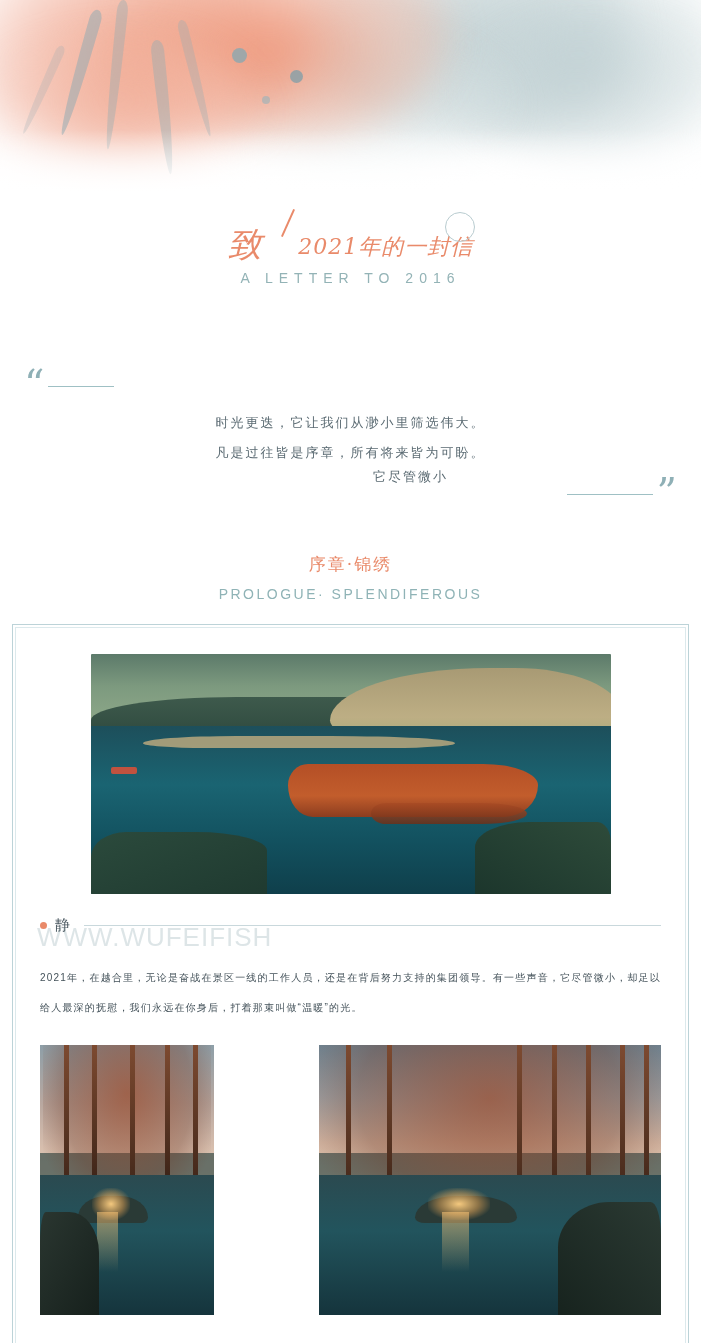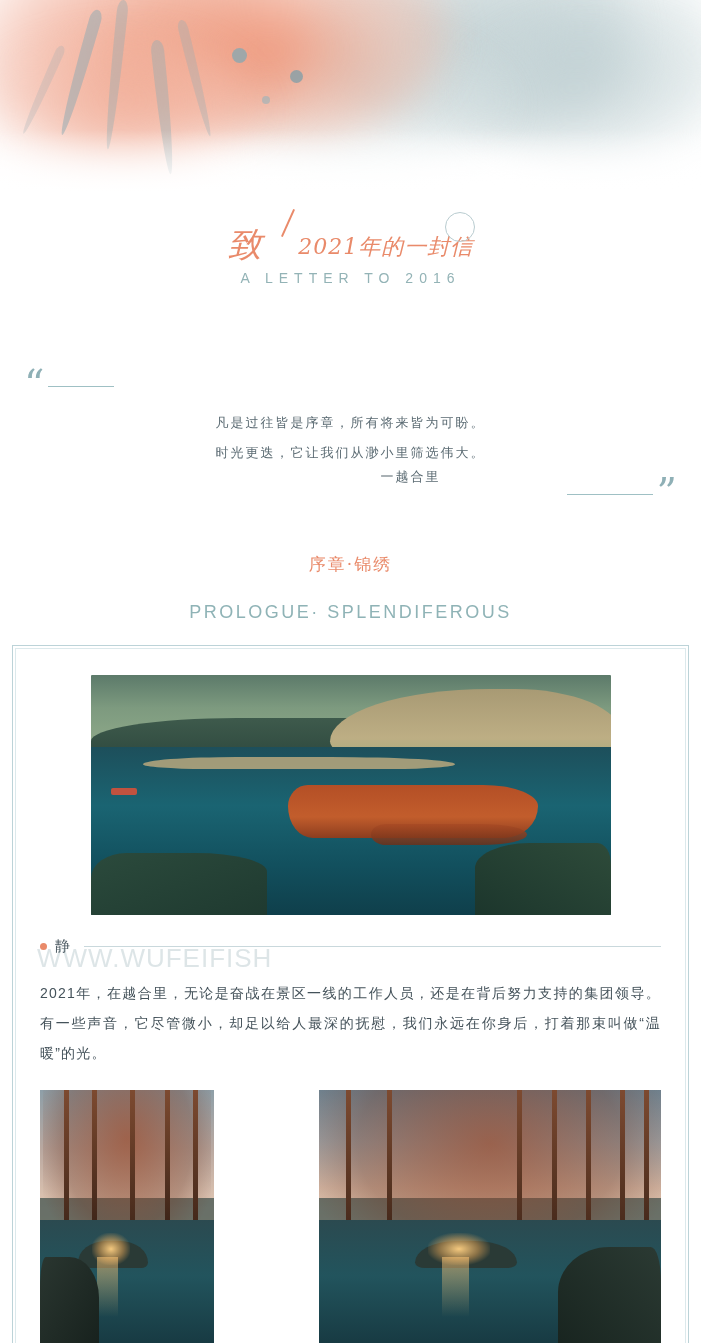--- a/index.html
+++ b/index.html
@@ -193,22 +193,22 @@
     padding: 0 4px;
   }
   .sec-cn .hl {
     position: absolute;
     left: -6px; right: -6px;
     bottom: 2px; height: 8px;
     background: rgba(245,196,180,0.55);
     z-index: -1;
   }
   .sec-en {
-    margin-top: 26px;
-    font-size: 18px;
+    margin-top: 10px;
+    font-size: 14px;
     letter-spacing: 2.5px;
     color: #8fb3b6;
   }
 
   
   .card {
     position: relative;
     margin: 22px 12px 0 12px;
     border: 1px solid #bcd3d8;
     padding: 2px;
@@ -313,22 +313,22 @@
     white-space: nowrap;
   }
   .sublabel .rule {
     flex: 1 1 auto;
     height: 1px;
     background: #c9d8dc;
     margin-left: 12px;
   }
 
   .body-text {
-    margin-top: 22px;
-    font-size: 14px;
+    margin-top: 28px;
+    font-size: 10px;
     line-height: 30px;
     color: #44525a;
     letter-spacing: 1.2px;
     text-align: justify;
   }
 
   
   .photo-row {
     display: flex;
     gap: 0;
@@ -421,24 +421,24 @@
   </div>
   <div class="title-slash"></div>
   <div class="title-circle"></div>
   <div class="title-en">A LETTER TO 2016</div>
 </div>
 
 <div class="quote-block">
   <div class="qmark qmark-open">“</div>
   <div class="qrule qrule-open"></div>
   <div class="quote-text">
+    <div>时光更迭，它让我们从渺小里筛选伟大。</div>
     <div>凡是过往皆是序章，所有将来皆为可盼。</div>
-    <div>时光更迭，它让我们从渺小里筛选伟大。</div>
   </div>
-  <div class="quote-sign">一越合里</div>
+  <div class="quote-sign">它尽管微小</div>
   <div class="qrule qrule-close"></div>
   <div class="qmark qmark-close">”</div>
 </div>
 
 <div class="section-head">
   <div class="sec-cn">
     <span class="hl"></span>
     <span>序章·锦绣</span>
   </div>
   <div class="sec-en">PROLOGUE· SPLENDIFEROUS</div>

